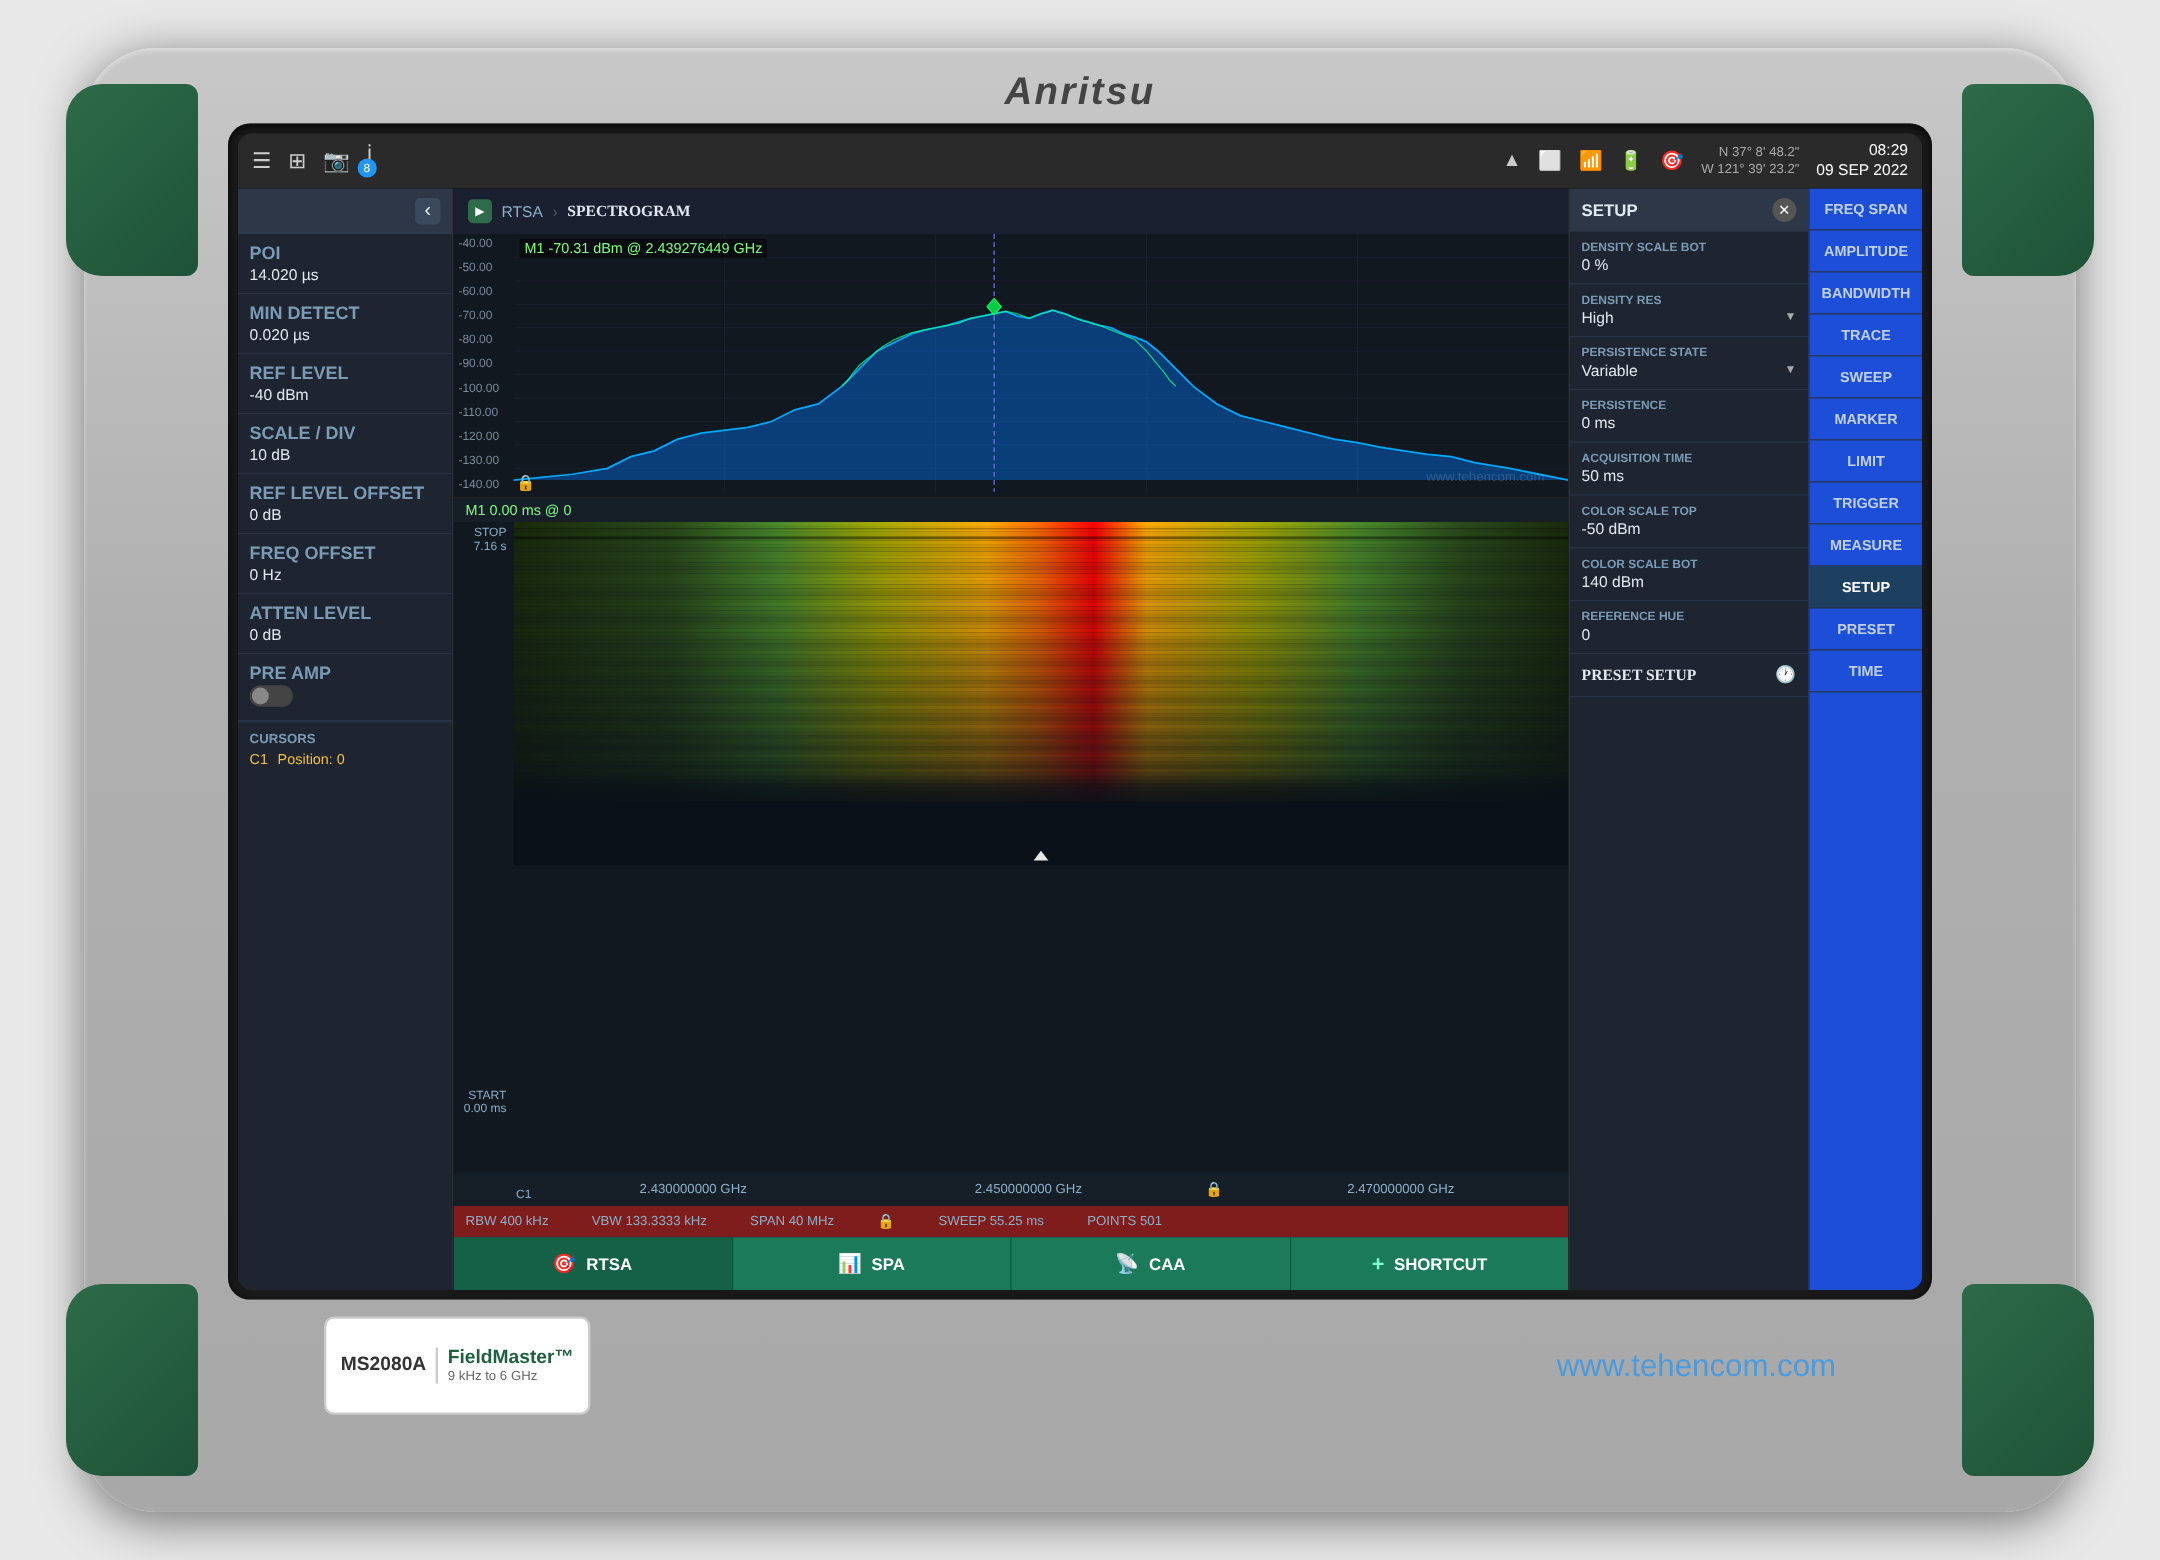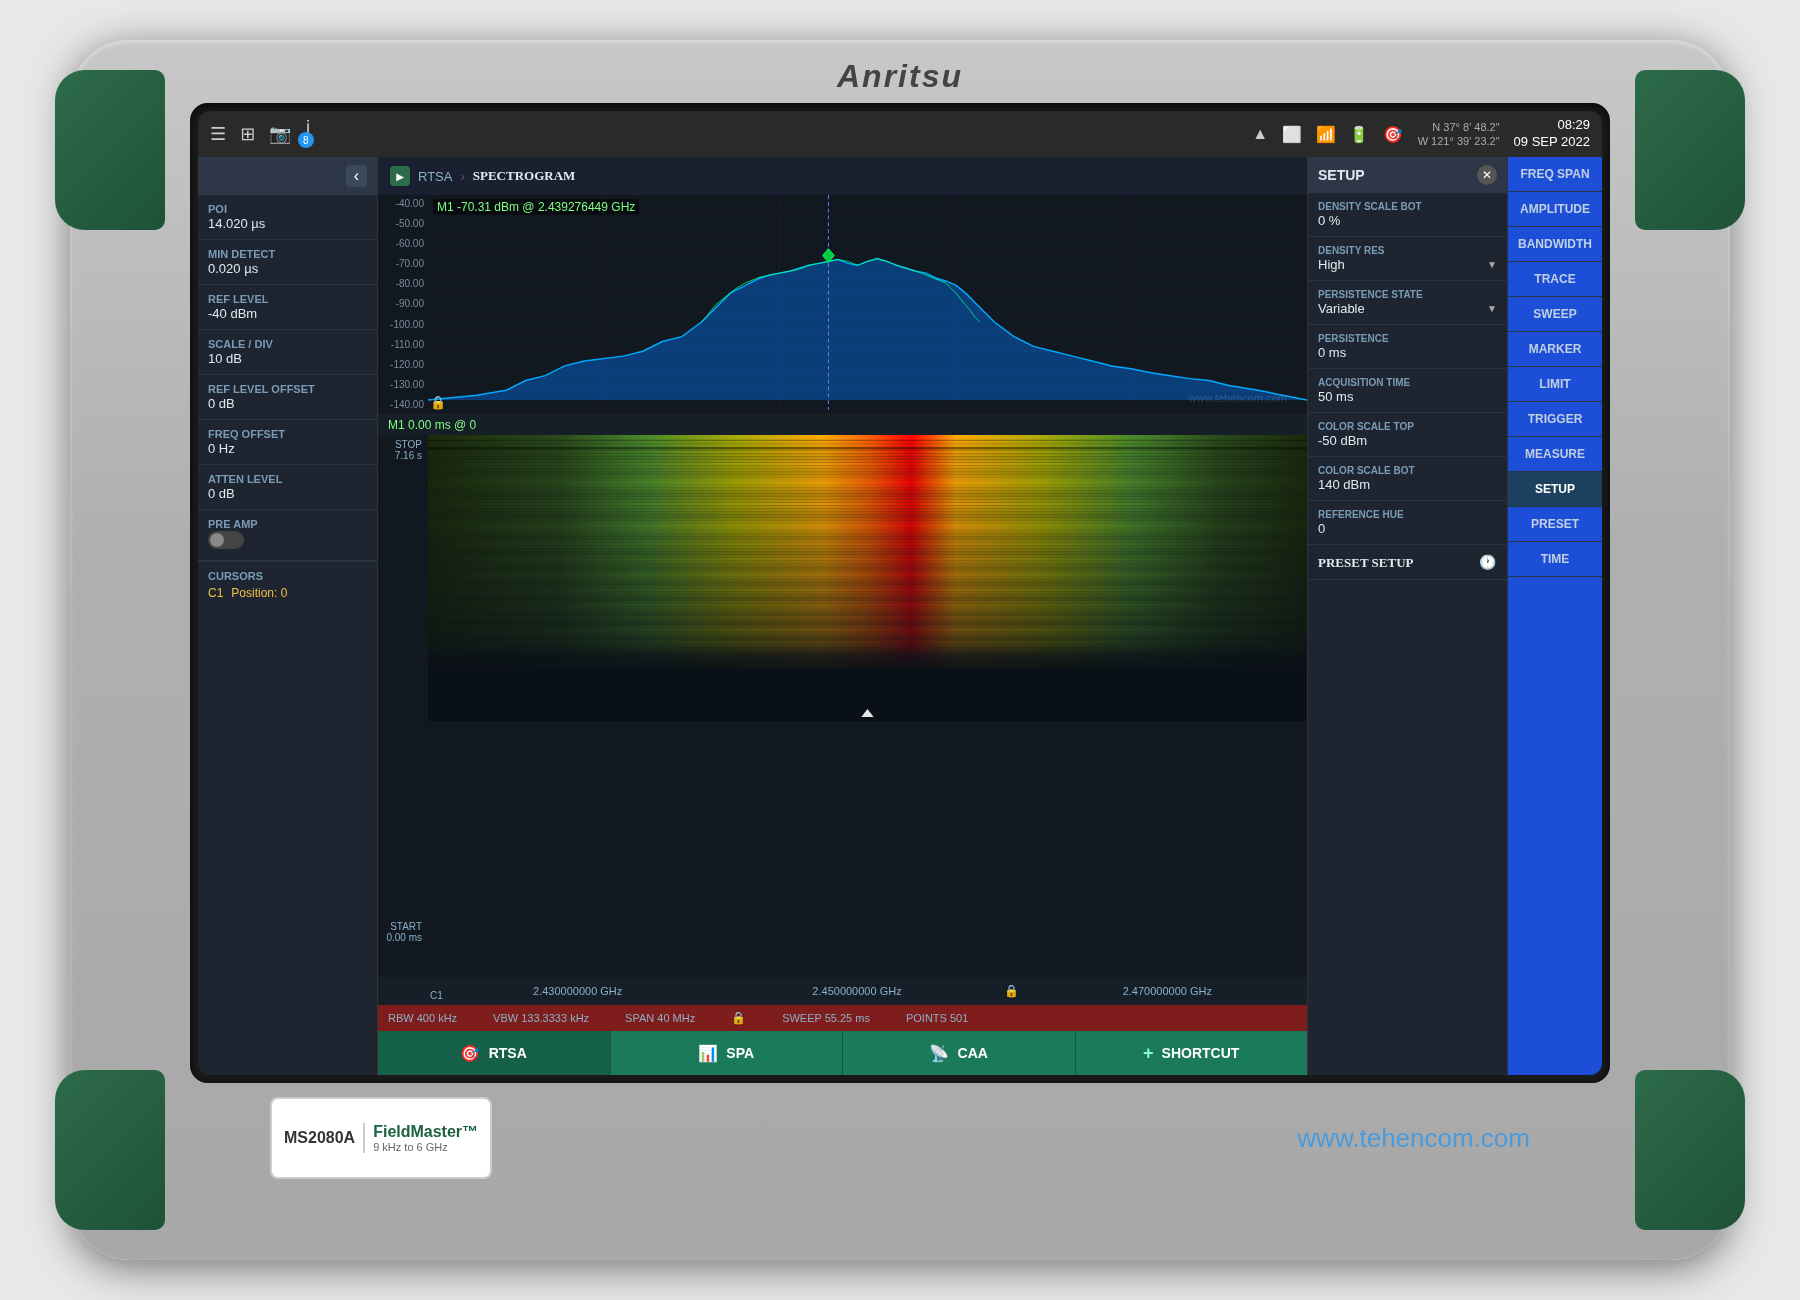--- a/index.html
+++ b/index.html
@@ -152,21 +152,21 @@
       border-radius: 4px;
       padding: 2px 8px;
       color: white;
     }
     .param-item {
       padding: 8px 10px;
       border-bottom: 1px solid #2a3344;
       cursor: pointer;
     }
     .param-label {
-      font-size: 11px;
+      font-size: 15px;
       color: #7a9bb5;
       font-weight: bold;
       text-transform: uppercase;
     }
     .param-value {
       font-size: 13px;
       color: #e0e8f0;
       margin-top: 1px;
     }
     .cursors-section {
@@ -273,21 +273,21 @@
       top: 0; left: 0; bottom: 0;
       width: 50px;
       display: flex;
       flex-direction: column;
       justify-content: space-between;
       padding: 4px 4px;
     }
     .y-label {
       font-size: 10px;
       color: #7a8a9a;
-      text-align: right;
+      text-align: left;
       line-height: 1;
     }
     .marker-info {
       position: absolute;
       top: 4px;
       left: 55px;
       font-size: 12px;
       color: #7fff7f;
       background: rgba(0,0,0,0.5);
       padding: 1px 4px;
@@ -485,21 +485,21 @@
     
     .spectro-svg {
       position: absolute;
       top: 0; left: 50px; right: 0; bottom: 0;
     }
 
     .stop-start-labels {
       position: absolute;
       left: 0;
       top: 0;
-      bottom: 0;
+      bottom: 13px;
       width: 50px;
       display: flex;
       flex-direction: column;
       justify-content: space-between;
       padding: 4px 2px;
     }
 
     
     .device-bottom {
       display: flex;

